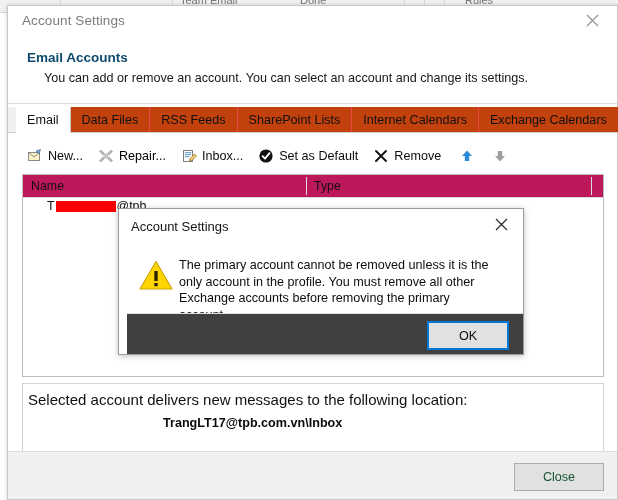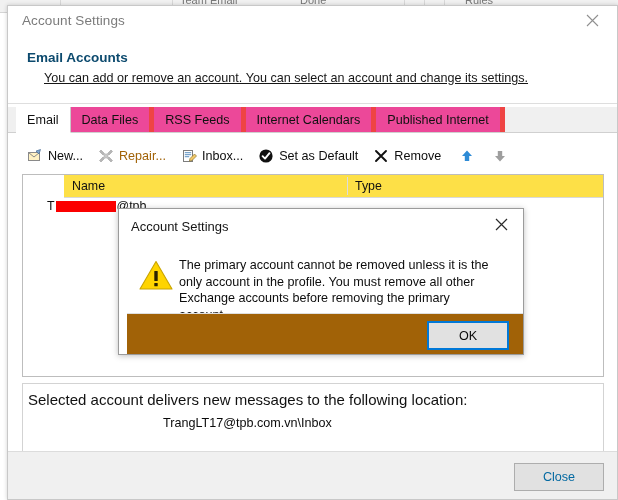--- a/index.html
+++ b/index.html
@@ -81,21 +81,20 @@
     left: 19px; top: 14px;
     font-size: 13.5px;
     font-weight: bold;
     color: #0c4a6e;
   }
   #header-sub {
     position: absolute;
     left: 36px; top: 35px;
     font-size: 12.6px;
     color: #161616;
-    text-decoration: underline;
   }
 
   
   #tabstrip {
     position: absolute;
     left: 0; top: 101px;
     width: 100%; height: 26px;
     background: #f0f0f0;
     border-bottom: 1px solid #d0d0d0;
     box-sizing: border-box;
@@ -105,22 +104,22 @@
     left: 8px; top: 0;
     display: flex;
     height: 38px;
   }
   .tab {
     height: 25px;
     padding: 0 11px;
     display: flex; align-items: center;
     font-size: 12.6px;
     color: #111;
-    background: #ec4899;
-    border-right: 5px solid #ef4444;
+    background: #c2410c;
+    border-right: 1px solid #ef4444;
     box-sizing: border-box;
     cursor: default;
     white-space: nowrap;
   }
   .tab.active {
     background: #ffffff;
     border-right: 1px solid #c9c9c9;
     border-bottom: 1px solid #ffffff;
     margin-bottom: -1px;
     height: 26px;
@@ -145,41 +144,40 @@
   }
   .tbtn {
     display: flex; align-items: center;
     gap: 5px;
     padding: 2px 9px 2px 5px;
     font-size: 12.6px;
     color: #0d0d0d;
     cursor: default;
     white-space: nowrap;
   }
-  .tbtn.disabled { color: #a16207; }
+  .tbtn.disabled { color: #000000; }
   .tbtn .ico { width: 16px; height: 16px; display:block; flex: 0 0 16px; }
   .arrowbtn { padding: 2px 8px; }
 
   
   #listbox {
     position: absolute;
     left: 14px; top: 41px;
     right: 13px;
     height: 203px;
     background: #ffffff;
     border: 1px solid #bdbdbd;
     box-sizing: border-box;
     overflow: hidden;
   }
   #list-header {
     position: relative;
     height: 22px;
-    background: #fde047;
+    background: #be185d;
     border-bottom: 1px solid #d9d9d9;
-    margin-left: 41px;
   }
   .colhead {
     position: absolute;
     top: 4px;
     font-size: 12.4px;
     color: #111;
   }
   .colsplit {
     position: absolute;
     top: 2px;
@@ -225,21 +223,21 @@
   #deliver-label {
     position: absolute;
     left: 20px; top: 258px;
     font-size: 15px;
     color: #111;
   }
   #deliver-path {
     position: absolute;
     left: 155px; top: 283px;
     font-size: 12.6px;
-    font-weight: normal;
+    font-weight: bold;
     color: #0a0a0a;
   }
 
   #panel-outline {
     position: absolute;
     left: 14px; top: 250px;
     right: 13px;
     height: 94px;
     border: 1px solid #d3d3d3;
     box-sizing: border-box;
@@ -254,21 +252,21 @@
     background: #f0f0f0;
     border-top: 1px solid #dcdcdc;
   }
   #close-button {
     position: absolute;
     right: 13px; top: 11px;
     width: 88px; height: 26px;
     background: #e1e1e1;
     border: 1px solid #adadad;
     font-size: 12.6px;
-    color: #0369a1;
+    color: #14532d;
     font-family: "Liberation Sans", sans-serif;
     display: flex; align-items: center; justify-content: center;
     cursor: default;
   }
 
   
   #msgbox {
     position: absolute;
     left: 118px; top: 208px;
     width: 406px; height: 147px;
@@ -306,21 +304,21 @@
     left: 60px; top: 10px;
     right: 28px;
     font-size: 12.6px;
     line-height: 16.5px;
     color: #0d0d0d;
   }
   #msg-footer {
     position: absolute;
     left: 8px; right: 0; bottom: 0;
     height: 40px;
-    background: #a16207;
+    background: #404040;
     border-top: 1px solid #dfdfdf;
   }
   #ok-button {
     position: absolute;
     right: 14px; top: 7px;
     width: 78px; height: 25px;
     background: #e1e1e1;
     border: 2px solid #0078d7;
     font-size: 12.6px;
     color: #0a0a0a;
@@ -357,22 +355,23 @@
   <div id="header-band">
     <div id="header-title">Email Accounts</div>
     <div id="header-sub">You can add or remove an account. You can select an account and change its settings.</div>
   </div>
 
   <div id="tabstrip">
     <div class="tablist">
       <div class="tab active">Email</div>
       <div class="tab">Data Files</div>
       <div class="tab">RSS Feeds</div>
+      <div class="tab">SharePoint Lists</div>
       <div class="tab">Internet Calendars</div>
-      <div class="tab">Published Internet</div>
+      <div class="tab">Exchange Calendars</div>
 
     </div>
   </div>
 
   <div id="panel">
 
     <div id="toolbar">
 
       <div class="tbtn">
         <span class="ico">

